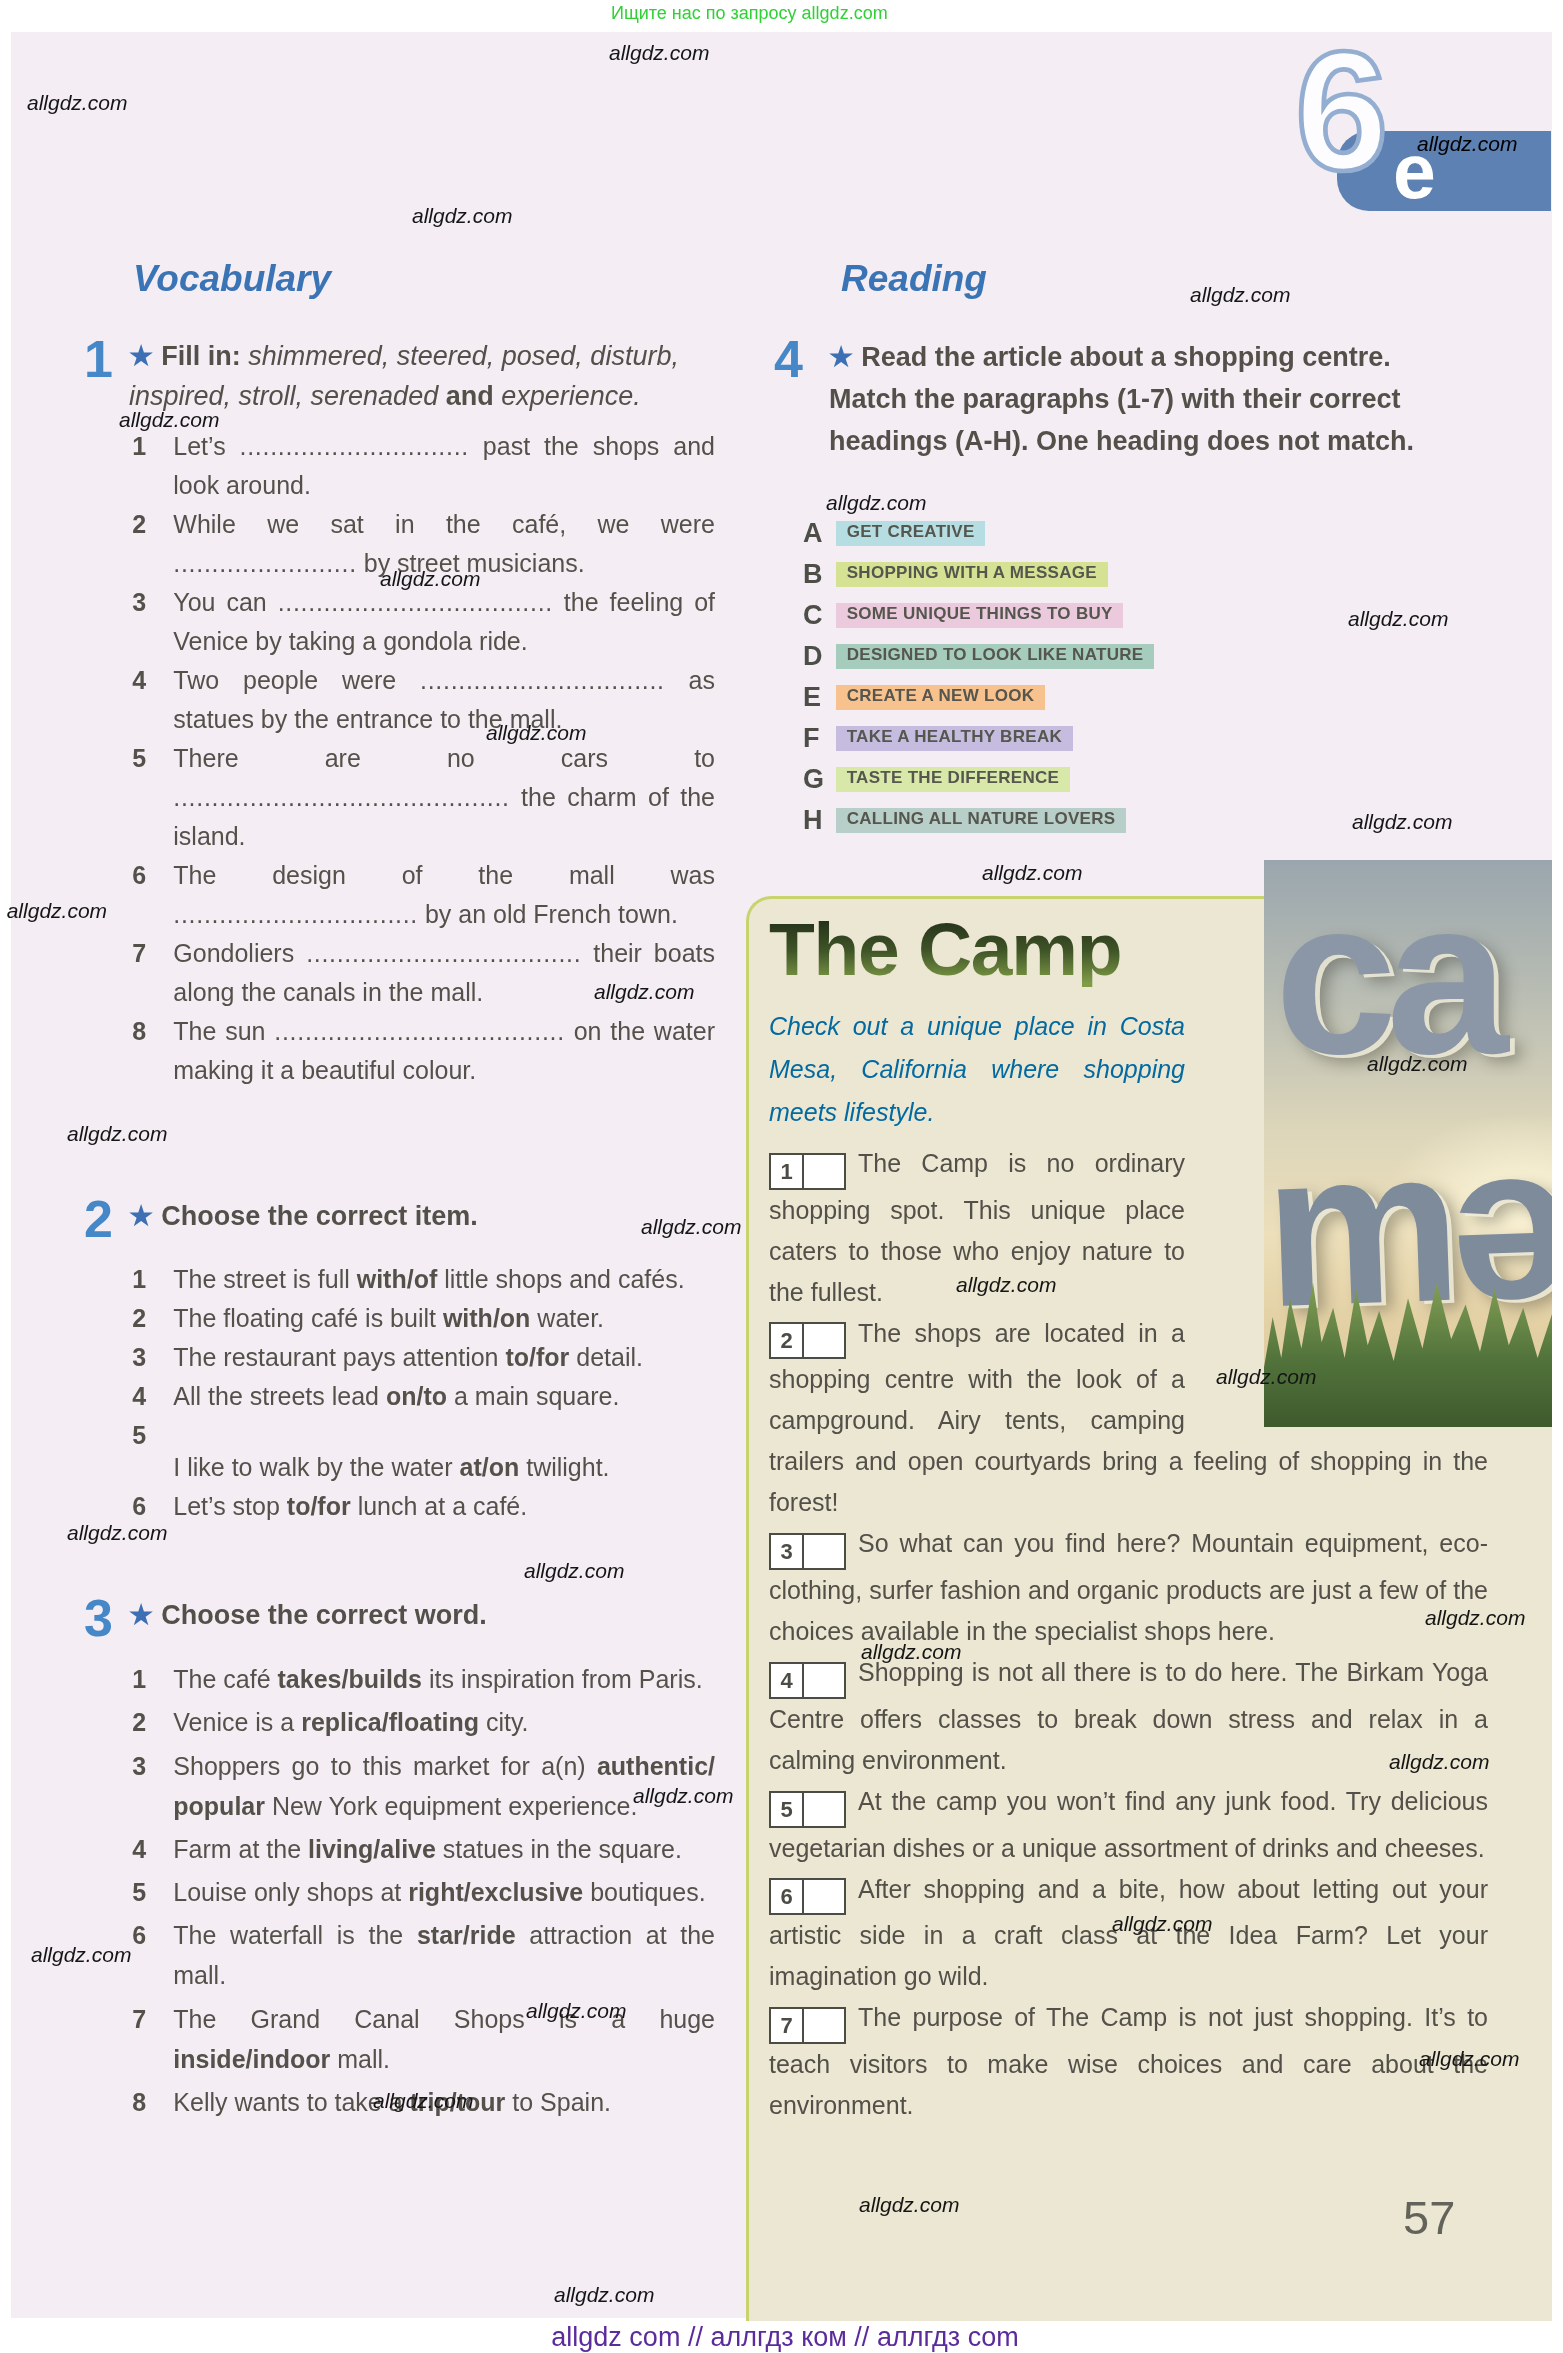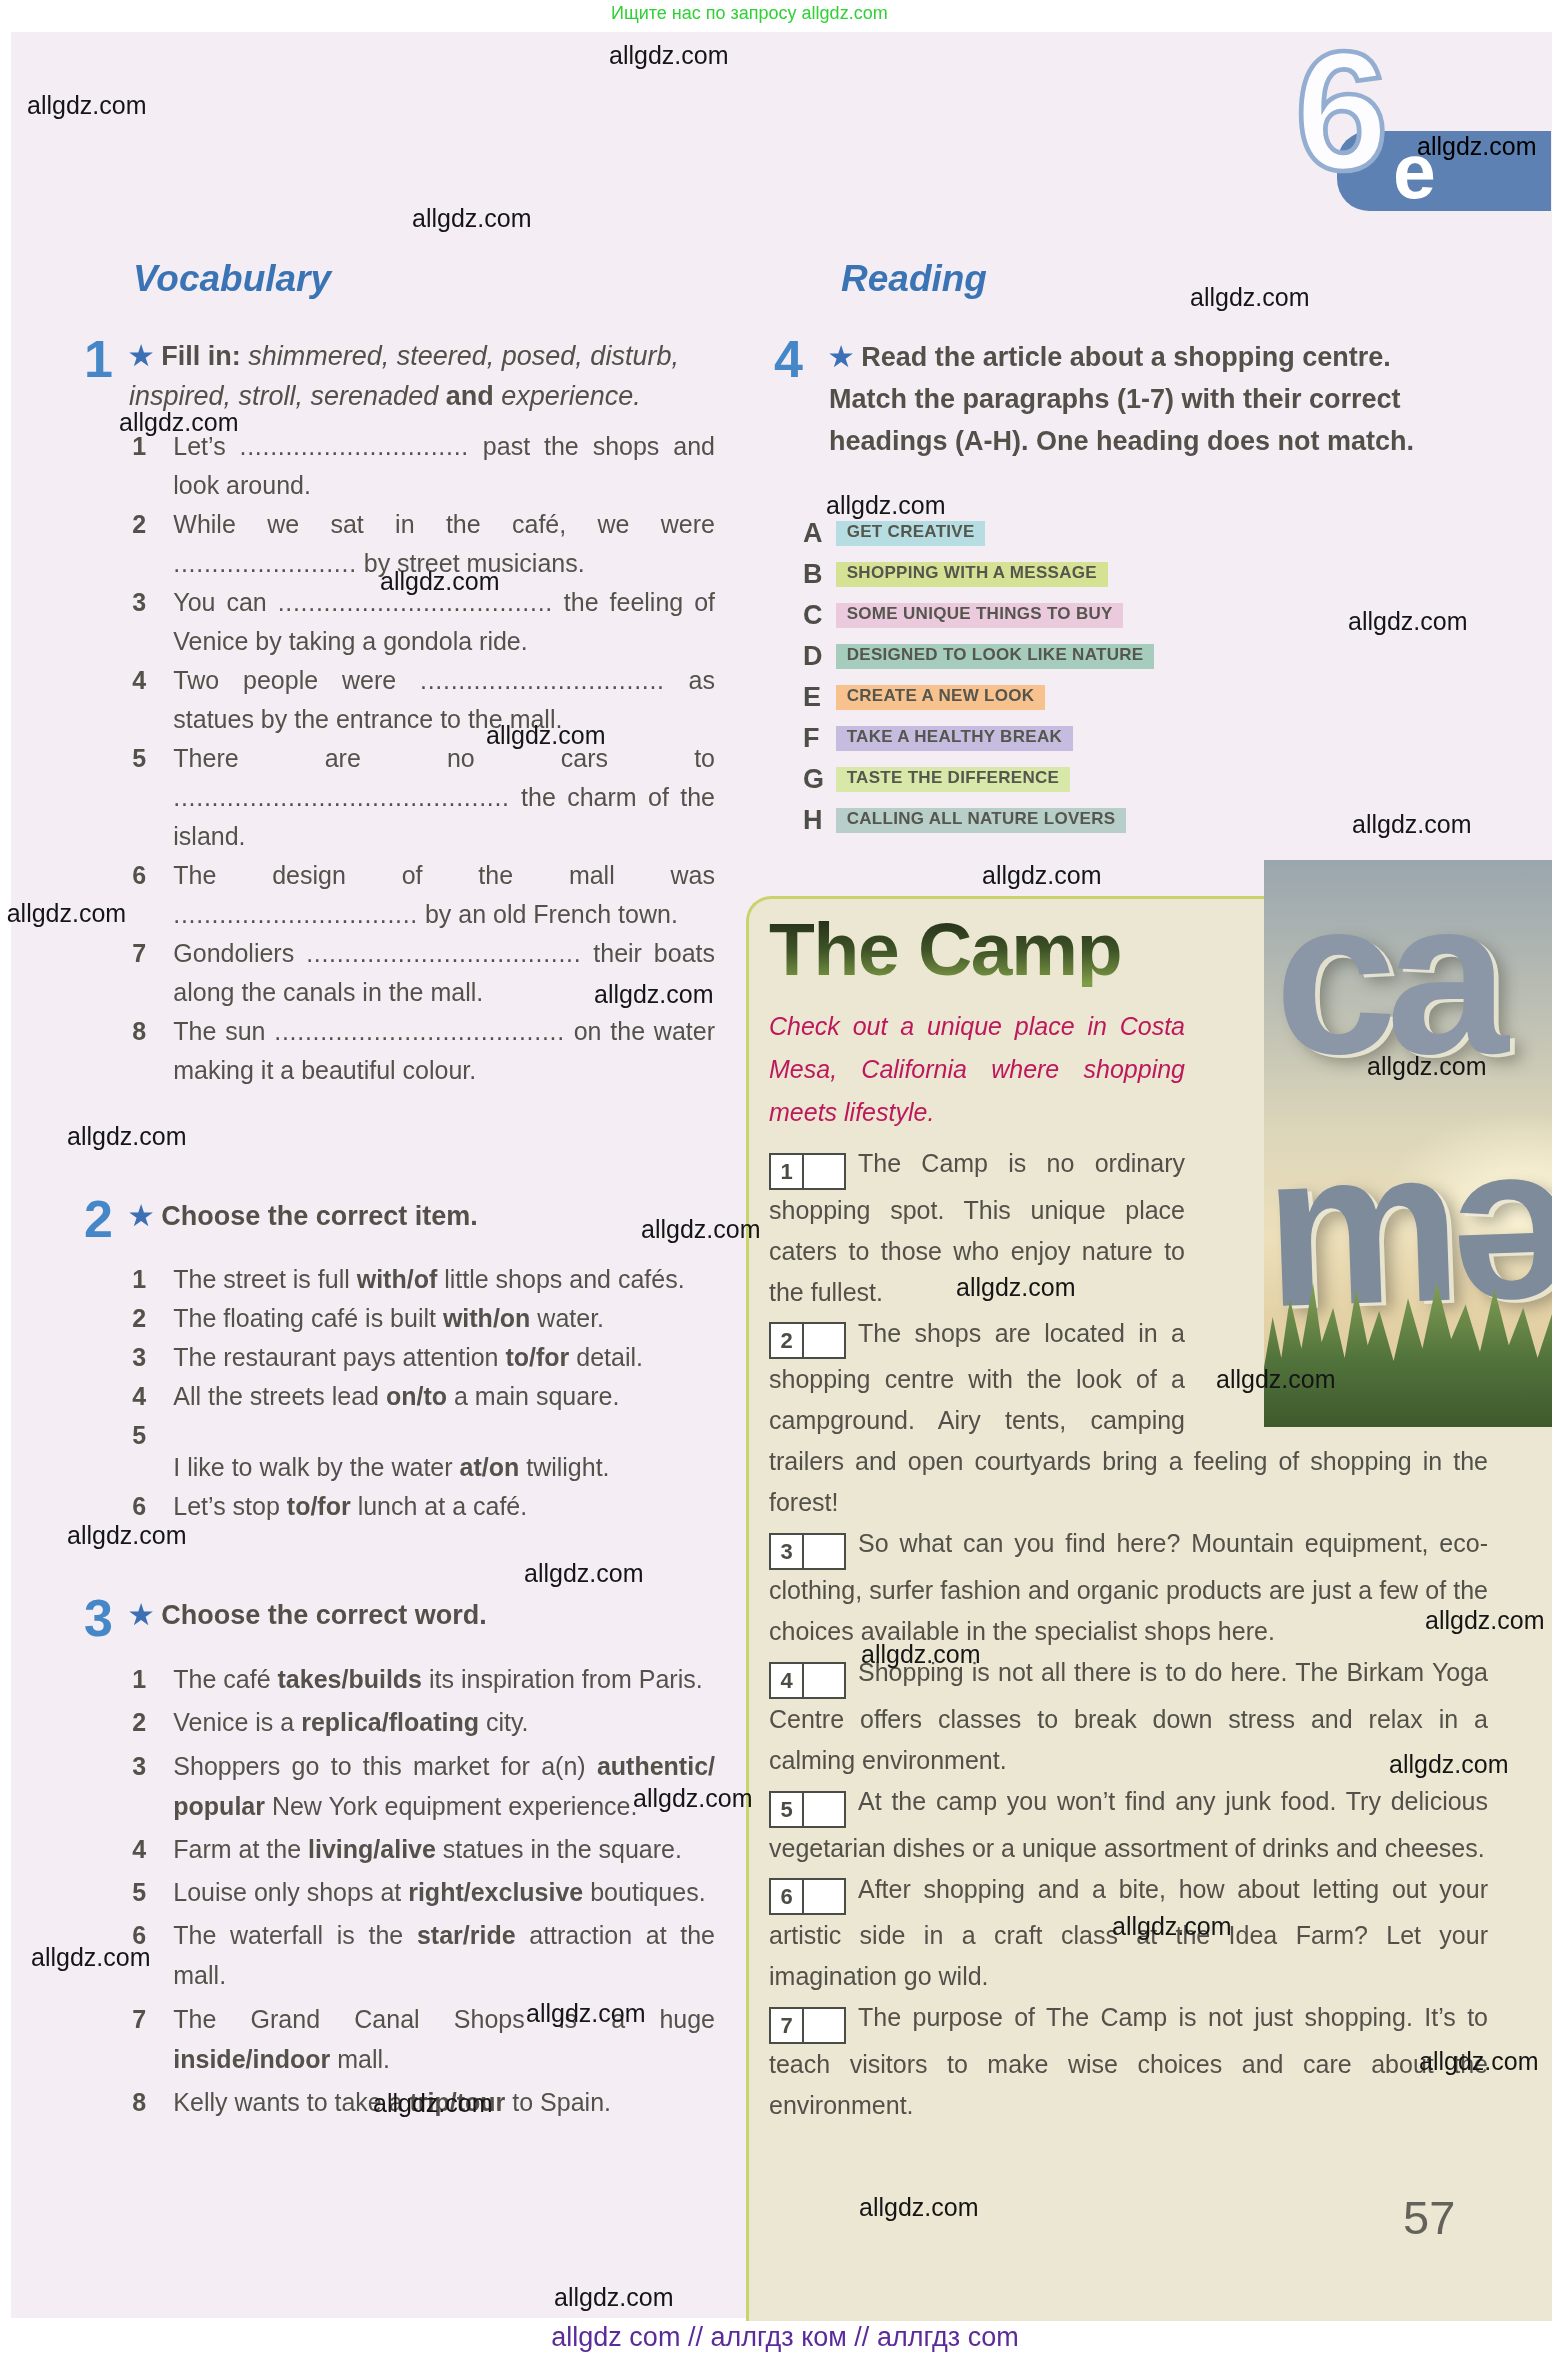--- a/index.html
+++ b/index.html
@@ -5,21 +5,21 @@
   html,body{margin:0;padding:0;}
   body{
     position:relative;
     width:1563px;height:2354px;
     background:#ffffff;
     font-family:"Liberation Sans", sans-serif;
     overflow:hidden;
   }
   .scan{position:absolute;left:10.7px;top:32px;width:1541px;height:2286px;background:#f4eef4;}
   
-  .wm{position:absolute;font-size:25px;color:#151515;white-space:nowrap;z-index:60;}
+  .wm{position:absolute;font-size:21px;color:#151515;white-space:nowrap;z-index:60;font-style:italic;}
   .promo{position:absolute;left:611px;top:2.7px;font-size:18px;color:#2fd135;white-space:nowrap;z-index:60;}
   .footer-line{position:absolute;left:785px;top:2322px;transform:translateX(-50%);font-size:27px;color:#5c2b9b;white-space:nowrap;z-index:60;}
   
   .tab-band{position:absolute;left:1337px;top:131px;width:214px;height:80px;background:#5d81b2;border-radius:32px 0 0 32px;z-index:5;}
   .tab-six{position:absolute;left:1295px;top:27px;font-size:168px;line-height:1;font-weight:700;color:#fdfdff;-webkit-text-stroke:4.7px #93aed1;z-index:6;}
   .tab-e{position:absolute;left:1393px;top:133px;font-size:77px;line-height:1;font-weight:700;color:#ffffff;z-index:7;}
   
   .sec-title{position:absolute;font-size:37px;font-weight:700;font-style:italic;color:#3a74b5;z-index:10;}
   
   .ex{position:absolute;z-index:10;color:#54514b;}
@@ -43,21 +43,21 @@
   .hletter{width:33px;font-weight:700;font-size:27px;color:#4e4e48;flex:none;}
   .pill{font-weight:700;font-size:17px;color:#55564e;padding:1.3px 10.7px 4px;border-radius:0;white-space:nowrap;letter-spacing:0.3px;}
   
   .camp{position:absolute;left:746px;top:896px;width:803px;height:1422px;background:#ece7d2;border-left:3.3px solid #c9d36e;border-top:3.3px solid #c9d36e;border-radius:25px 0 0 0;z-index:8;}
   .camp-inner{position:relative;padding:10.7px 64px 0 20px;z-index:3;}
   .photo-spacer{float:right;width:303px;height:520px;}
   .camp-title{font-size:75px;line-height:1.02;font-weight:800;letter-spacing:-1.3px;
     background:linear-gradient(180deg,#222e18 8%,#3f5427 52%,#7f9c47 95%);
     -webkit-background-clip:text;background-clip:text;color:transparent;
     width:fit-content;margin:1.3px 0 17.3px;}
-  .camp-intro{font-style:italic;font-size:25px;line-height:43px;text-align:justify;color:#be185d;margin:0 0 9.3px;}
+  .camp-intro{font-style:italic;font-size:25px;line-height:43px;text-align:justify;color:#0369a1;margin:0 0 9.3px;}
   .camp p{font-size:25px;line-height:41px;text-align:justify;color:#53504a;margin:0;}
   .pnum{display:inline-flex;vertical-align:-6.7px;border:2px solid #4c4c46;background:#ffffff;margin-right:12px;height:33px;}
   .pnum .n{width:31px;border-right:2px solid #4c4c46;display:flex;align-items:center;justify-content:center;font-weight:700;font-size:22px;color:#4c4c46;}
   .pnum .bl{width:40px;}
   
   .photo{position:absolute;right:0;top:-39px;width:288px;height:567px;z-index:2;overflow:hidden;
     background:linear-gradient(180deg,#9aa6ae 0%,#b9bdb3 24%,#ddd6ba 48%,#ecdfba 66%,#e3d0a4 82%,#d8c79e 100%);}
   .glow{position:absolute;left:120px;top:253px;width:280px;height:173px;background:radial-gradient(closest-side,rgba(255,248,220,.95),rgba(255,248,220,0));}
   .ph-l{position:absolute;font-weight:800;line-height:0.78;color:#8b97a7;letter-spacing:-10.7px;
     text-shadow:4.7px 3.3px 0 rgba(242,238,220,.85), 10.7px 8px 14.7px rgba(40,40,28,.35);}

